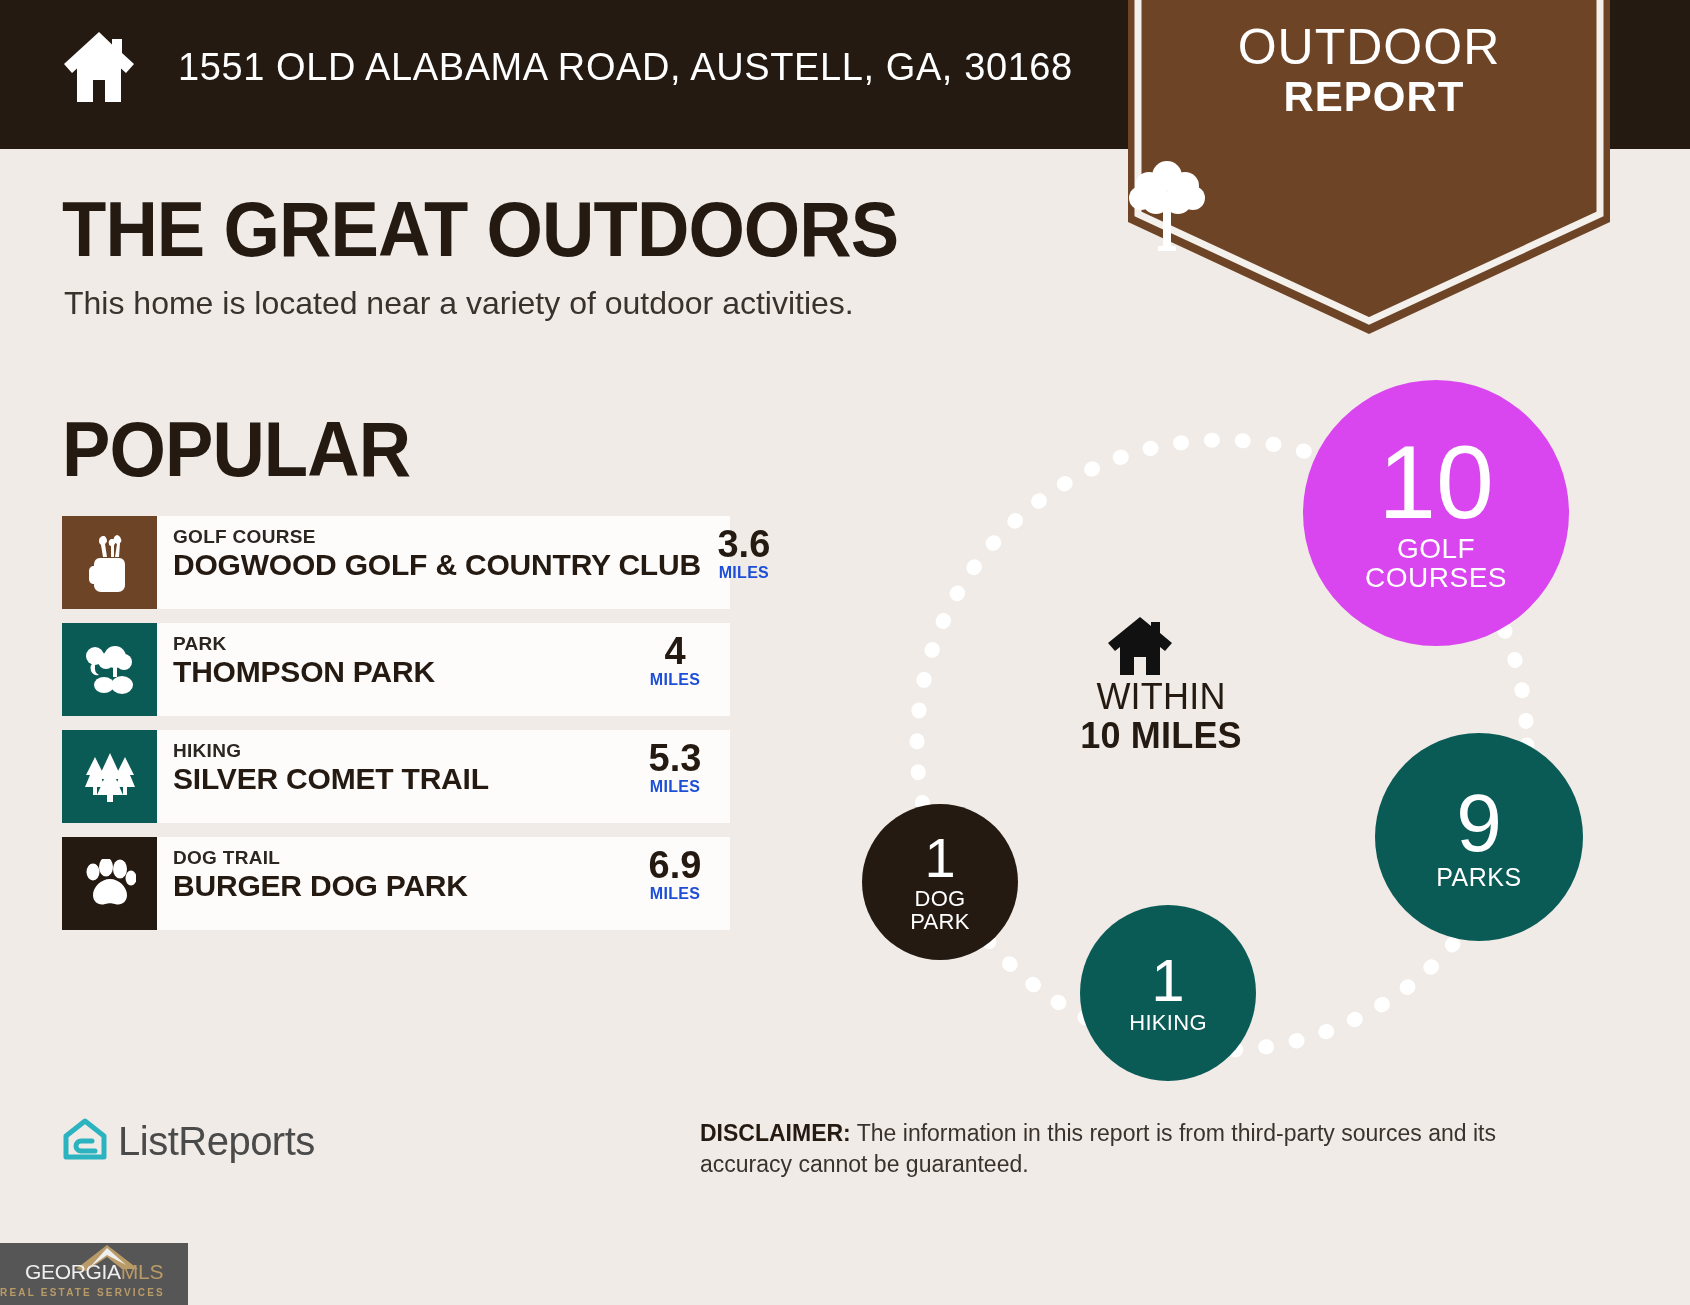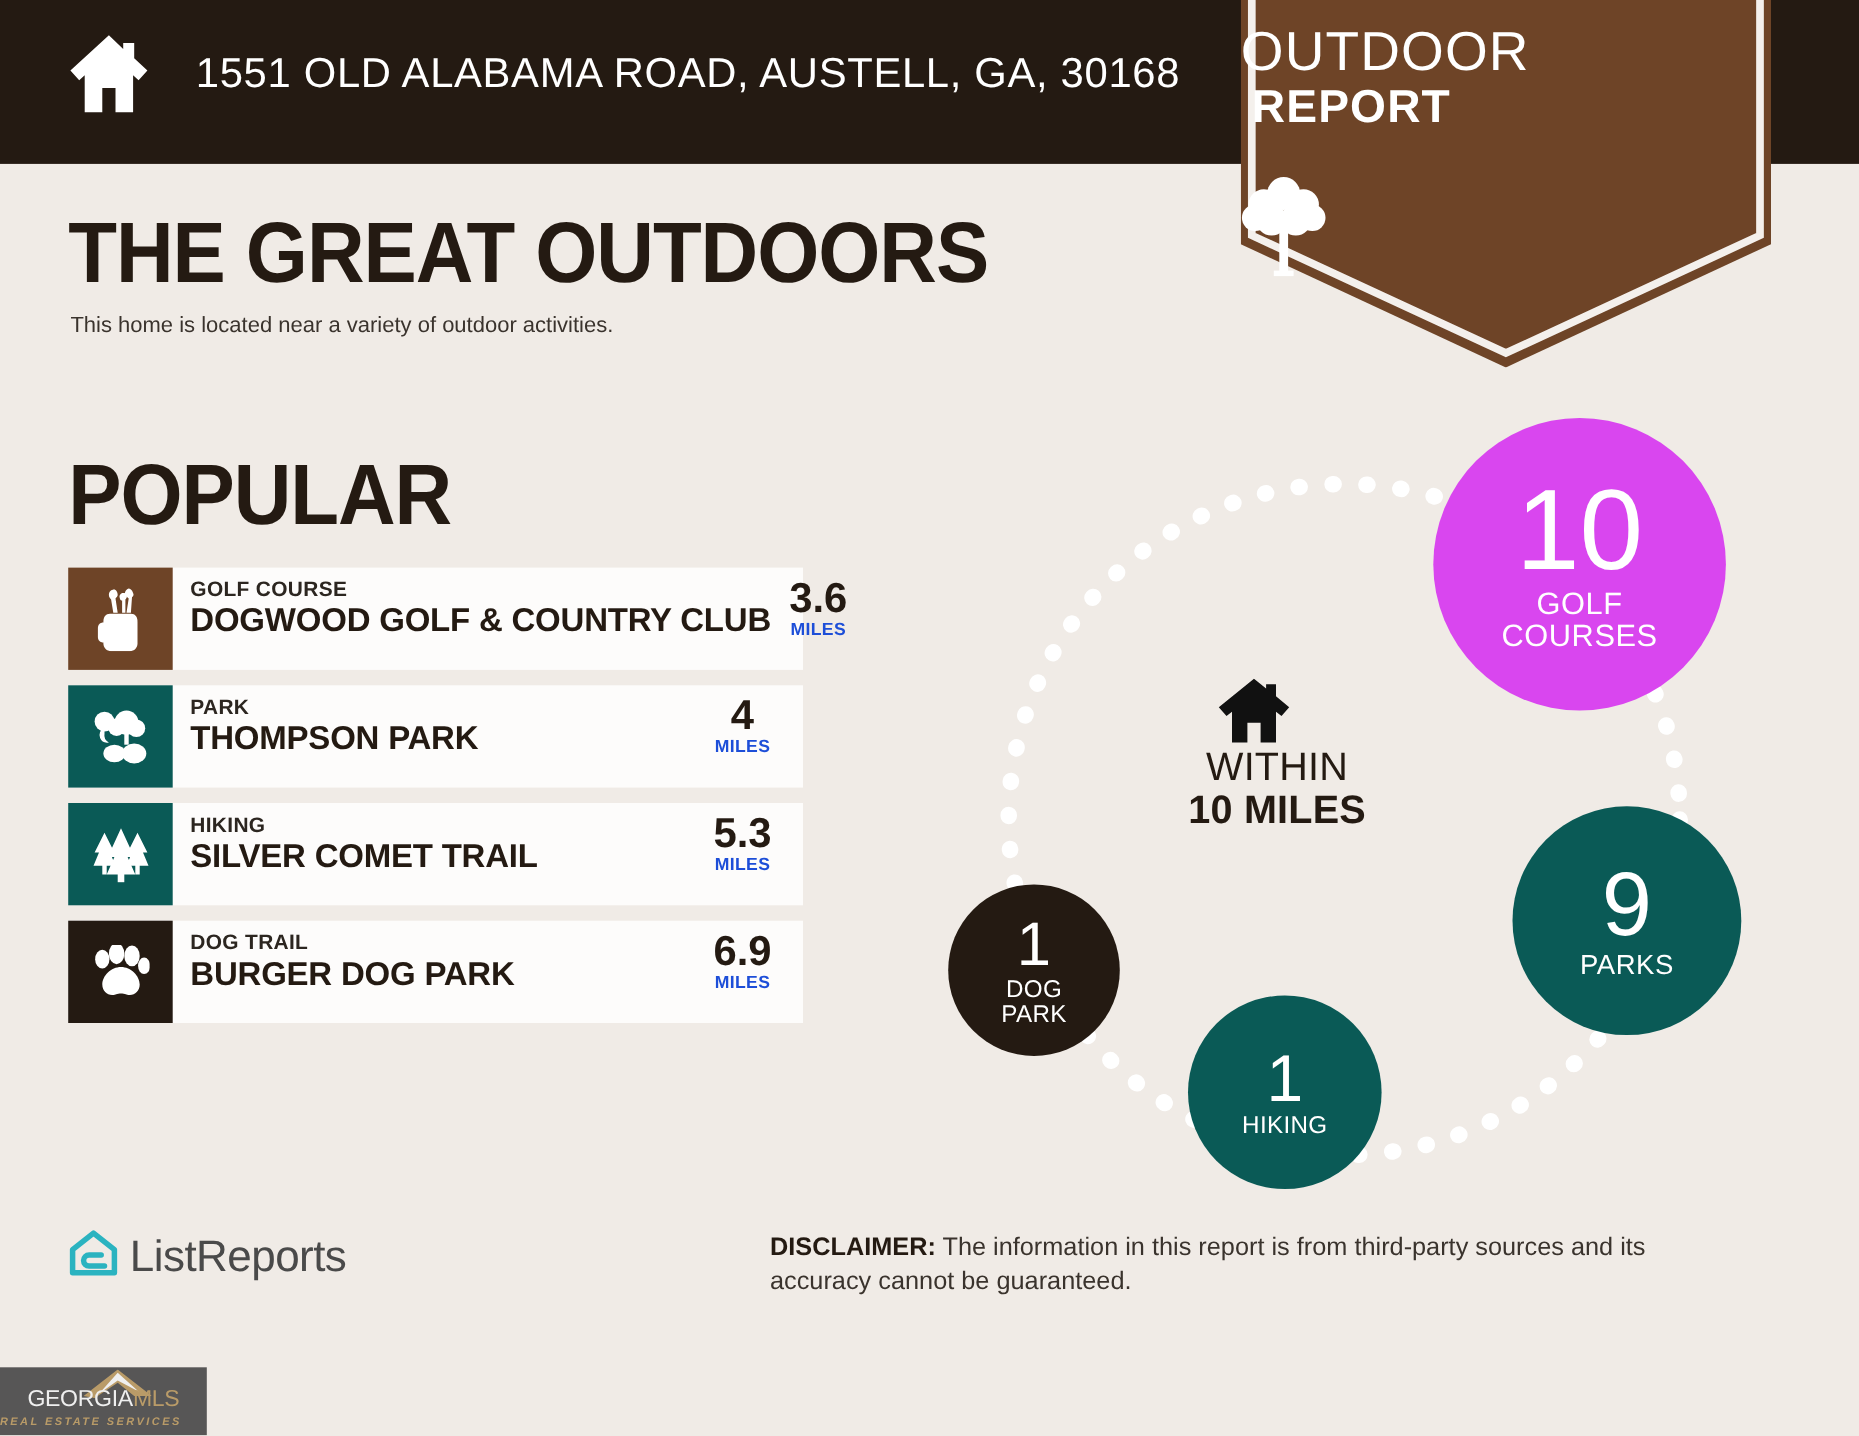--- a/index.html
+++ b/index.html
@@ -18,37 +18,37 @@
   .addr{
     color:#ffffff;font-size:38px;font-weight:400;letter-spacing:.6px;
     white-space:nowrap;line-height:1;
     font-family:"Liberation Sans","DejaVu Sans",sans-serif;
   }
 
   
   .banner{position:absolute;left:1128px;top:-6px;width:482px;height:340px;}
   .banner svg{position:absolute;left:0;top:0;}
   .banner-text{
-    position:absolute;left:0;top:28px;width:482px;text-align:left;
+    position:absolute;left:0;top:28px;width:482px;text-align:center;
     color:#fff;line-height:1.0;pointer-events:none;
   }
   .banner-l1{font-size:50px;font-weight:400;letter-spacing:1px;display:block;}
   .banner-l2{font-size:42px;font-weight:700;letter-spacing:1px;display:block;margin-top:4px;padding-left:10px;}
   .banner-tree{position:absolute;left:0;top:160px;width:482px;text-align:center;}
 
   
   .title{
     position:absolute;left:62px;top:190px;
     font-size:78px;font-weight:700;color:#241a12;letter-spacing:-1px;
     line-height:1;white-space:nowrap;
     transform:scaleX(.93);transform-origin:left center;
   }
   .subtitle{
     position:absolute;left:64px;top:283px;
-    font-size:20px;font-weight:400;color:#3a332d;line-height:1.3;white-space:nowrap;
+    font-size:32px;font-weight:400;color:#3a332d;line-height:1.3;white-space:nowrap;
   }
   .popular{
     position:absolute;left:62px;top:410px;
     font-size:78px;font-weight:700;color:#241a12;letter-spacing:-1px;line-height:1;
     transform:scaleX(.93);transform-origin:left center;
   }
 
   
   .list{position:absolute;left:62px;top:516px;width:668px;}
   .row{display:flex;align-items:stretch;height:93px;margin-bottom:14px;background:#fdfcfb;}
@@ -100,21 +100,21 @@
               font-size:23px;color:#3a332d;line-height:1.35;}
   .disclaimer b{font-weight:700;color:#241a12;}
 
   .gmls{position:absolute;left:0;top:1243px;width:188px;height:62px;background:#575656;overflow:hidden;}
   .gmls-roof{position:absolute;left:76px;top:2px;}
   .gmls-row{position:absolute;left:0;top:18px;width:188px;text-align:center;
             font-size:21px;letter-spacing:-.3px;line-height:1;white-space:nowrap;}
   .gmls-g{color:#efefef;font-weight:400;}
   .gmls-m{color:#b99b68;font-weight:400;}
   .gmls-sub{position:absolute;left:0;top:44px;width:160px;text-align:center;
-            font-size:10px;color:#b99b68;letter-spacing:2.2px;font-weight:700;white-space:nowrap;font-style:italic;}
+            font-size:10px;color:#b99b68;letter-spacing:2.2px;font-weight:700;white-space:nowrap;}
 </style>
 </head>
 <body>
 
 <div class="page">
 
   <div class="header">
     <div class="header-inner">
       <span>
         <svg class="home-icon" viewBox="0 0 78 74" xmlns="http://www.w3.org/2000/svg">

